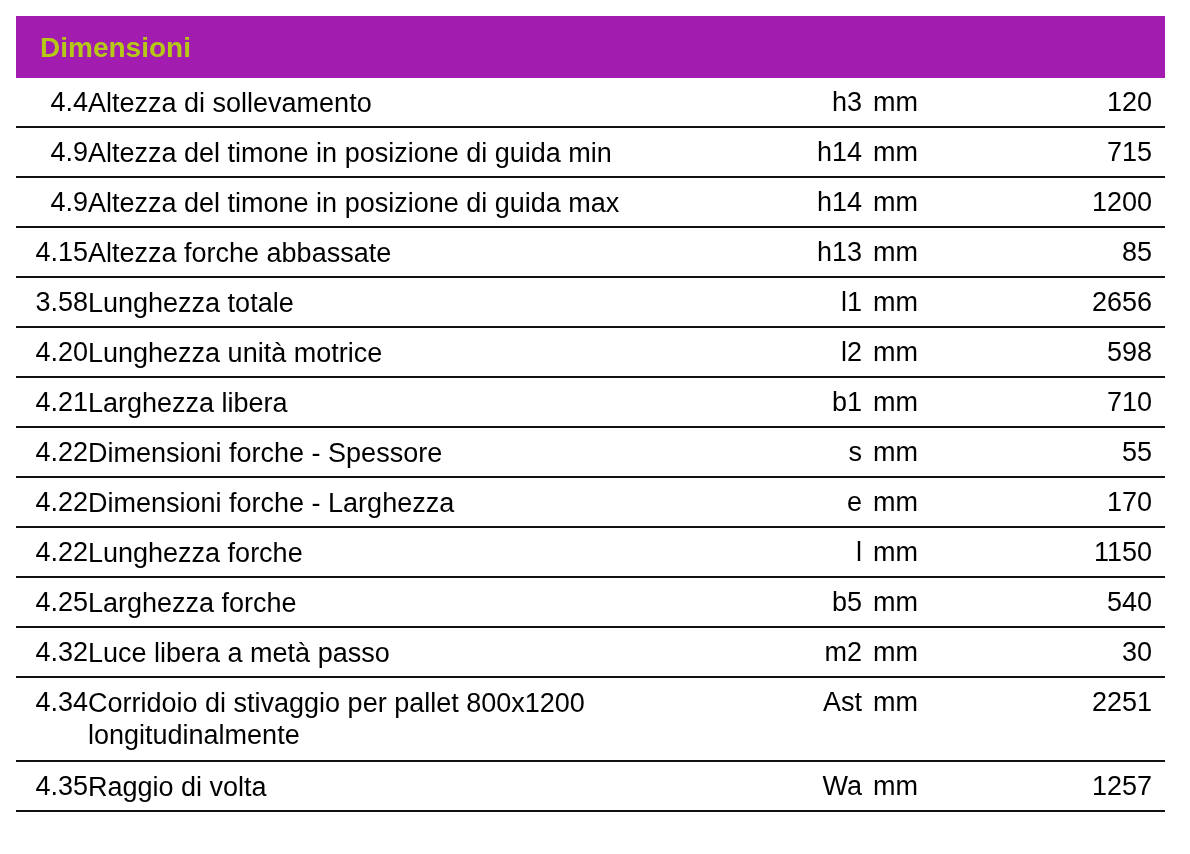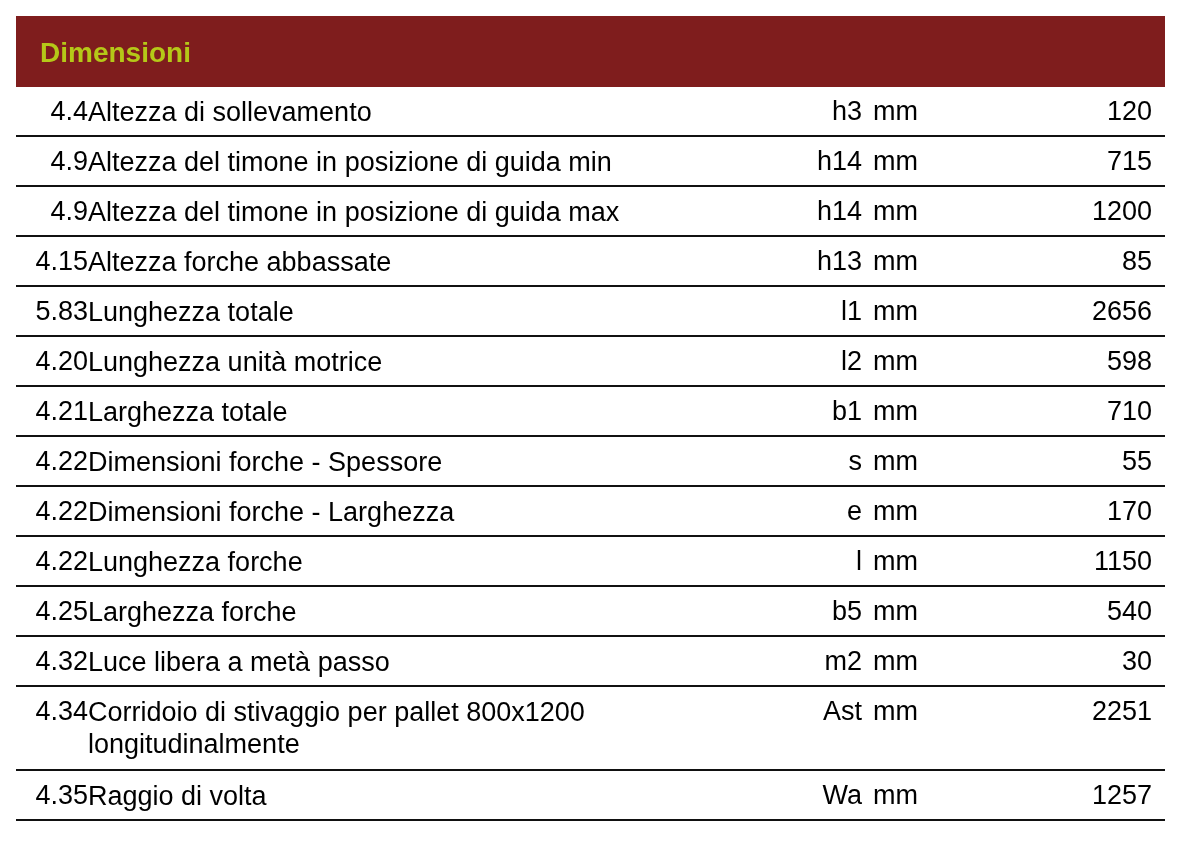--- a/index.html
+++ b/index.html
@@ -1,19 +1,19 @@
 <!DOCTYPE html>
 <html><head>
 <meta charset="utf-8">
 <style>
   html, body { margin: 0; padding: 0; background: #ffffff; }
   body { width: 1190px; height: 854px; position: relative; overflow: hidden;
          font-family: "Liberation Sans", sans-serif; color: #000; }
   .table { position: absolute; left: 16px; top: 16px; width: 1149px; }
-  .header { height: 71px; background: #7f1d1d; display: flex; align-items: center; }
+  .header { height: 62px; background: #a21caf; display: flex; align-items: center; }
   .header-title { color: #b5c818; font-weight: bold; font-size: 28px; margin-left: 24px; margin-top: 2px; }
   .row { position: relative; border-bottom: 2.5px solid #111; height: 48px; font-size: 27px; }
   .row.tall { height: 81.5px; }
   .num { position: absolute; top: 9px; right: 1077px; text-align: left; white-space: nowrap; }
   .label { position: absolute; top: 9px; left: 72px; width: 600px; line-height: 32px; }
   .sym { position: absolute; top: 9px; right: 303px; text-align: right; white-space: nowrap; }
   .unit { position: absolute; top: 9px; left: 857px; }
   .val { position: absolute; top: 9px; right: 13px; }
 </style>
 </head>
@@ -46,36 +46,36 @@
         <span class="val">1200</span>
       </div>
       <div class="row">
         <span class="num">4.15</span>
         <span class="label">Altezza forche abbassate</span>
         <span class="sym">h13</span>
         <span class="unit">mm</span>
         <span class="val">85</span>
       </div>
       <div class="row">
-        <span class="num">5.83</span>
+        <span class="num">3.58</span>
         <span class="label">Lunghezza totale</span>
         <span class="sym">l1</span>
         <span class="unit">mm</span>
         <span class="val">2656</span>
       </div>
       <div class="row">
         <span class="num">4.20</span>
         <span class="label">Lunghezza unità motrice</span>
         <span class="sym">l2</span>
         <span class="unit">mm</span>
         <span class="val">598</span>
       </div>
       <div class="row">
         <span class="num">4.21</span>
-        <span class="label">Larghezza totale</span>
+        <span class="label">Larghezza libera</span>
         <span class="sym">b1</span>
         <span class="unit">mm</span>
         <span class="val">710</span>
       </div>
       <div class="row">
         <span class="num">4.22</span>
         <span class="label">Dimensioni forche - Spessore</span>
         <span class="sym">s</span>
         <span class="unit">mm</span>
         <span class="val">55</span>

